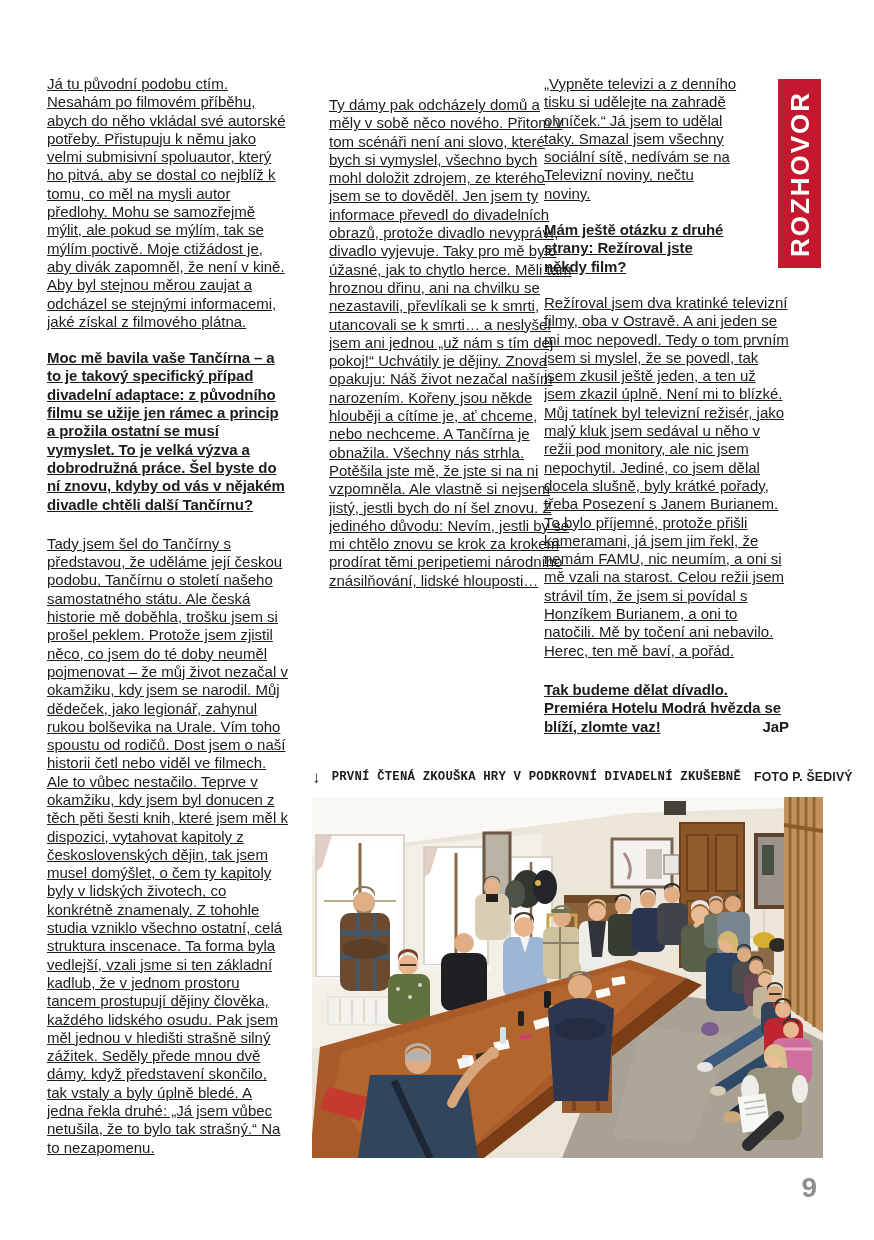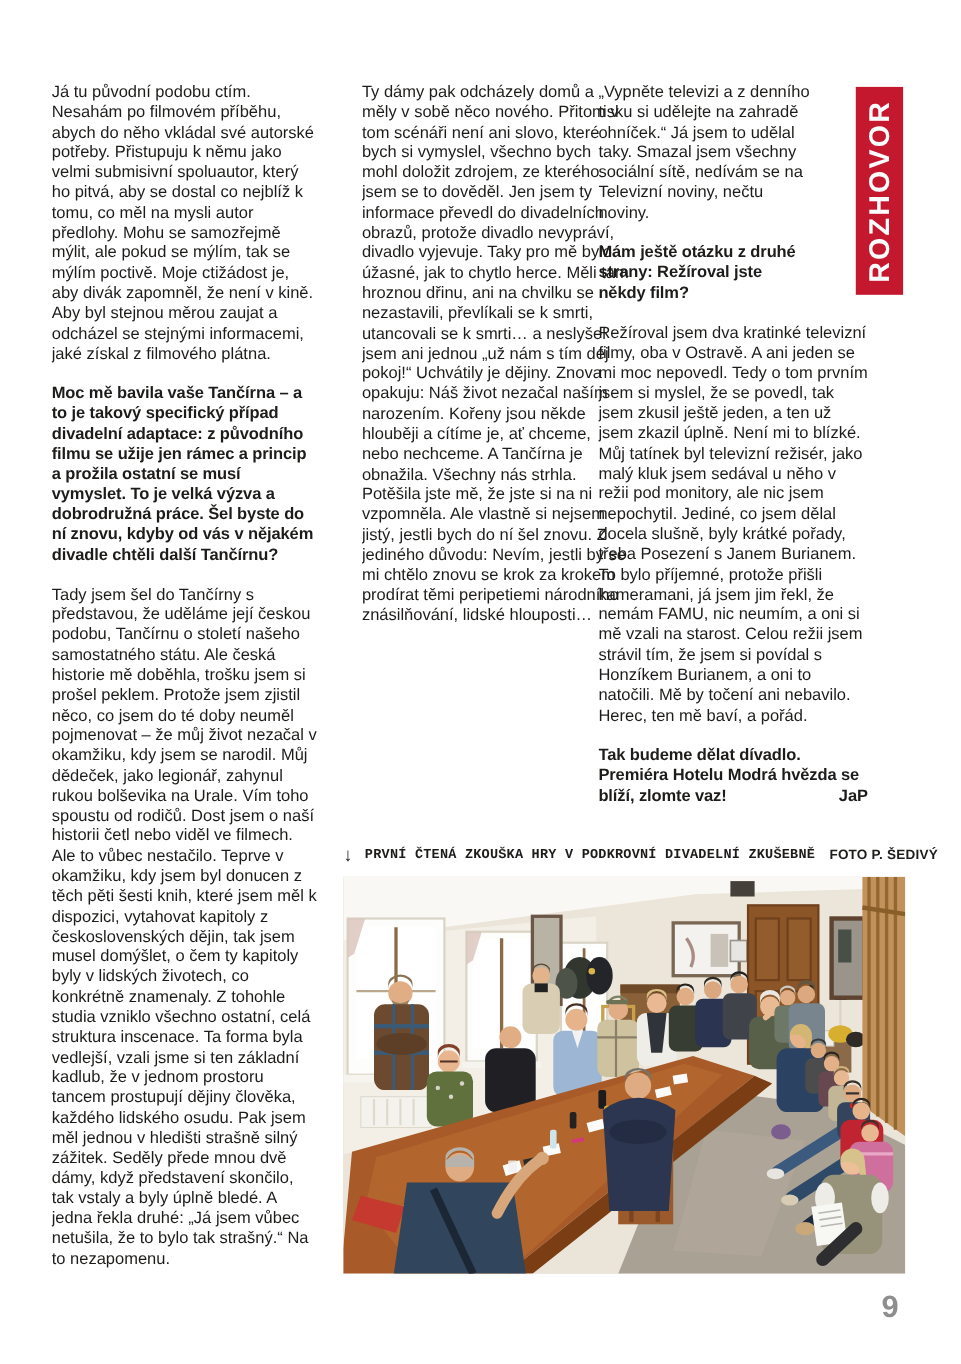--- a/index.html
+++ b/index.html
@@ -2,23 +2,23 @@
 <html lang="cs"><head>
 <meta charset="utf-8">
 <style>
   html,body{margin:0;padding:0;}
   body{
     width:874px;height:1240px;background:#ffffff;
     font-family:"Liberation Sans","DejaVu Sans",sans-serif;
     color:#1d1c1a;position:relative;overflow:hidden;
   }
   .page{position:absolute;inset:0;width:874px;height:1240px;background:#fff;}
-  .col{position:absolute;top:75px;font-size:15px;line-height:18.3px;overflow:hidden;text-align:left;}
+  .col{position:absolute;top:75px;font-size:15px;line-height:18.3px;overflow:hidden;text-align:left;text-decoration:underline;}
   .col p{margin:0 0 18px 0;}
-  .col p:last-child{margin-bottom:0;}
+  .col p:last-child{margin-bottom:0;margin-top:21px;}
   .q{font-weight:700;letter-spacing:-0.1px;}
   #col1{left:47px;width:243px;height:1102px;}
   #col2{left:329px;width:244px;height:700px;}
   #col3{left:544px;width:245px;height:700px;}
   .banner-spacer{float:right;width:52px;height:197px;}
   .banner{
     position:absolute;left:778px;top:79px;width:43px;height:189px;
     display:block;
   }
   .banner span{

